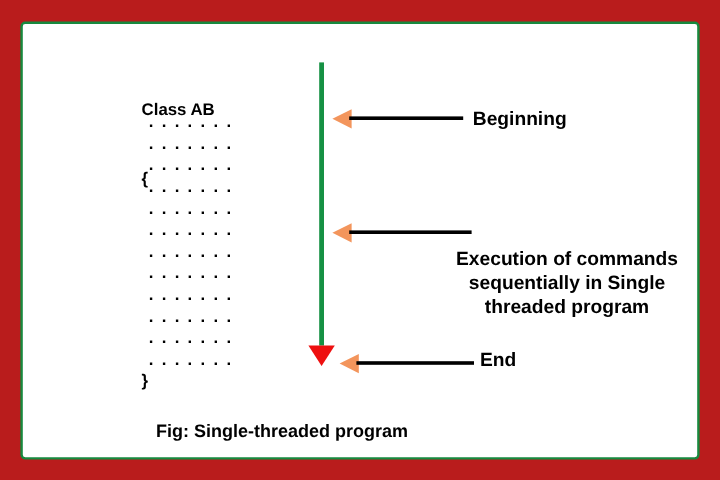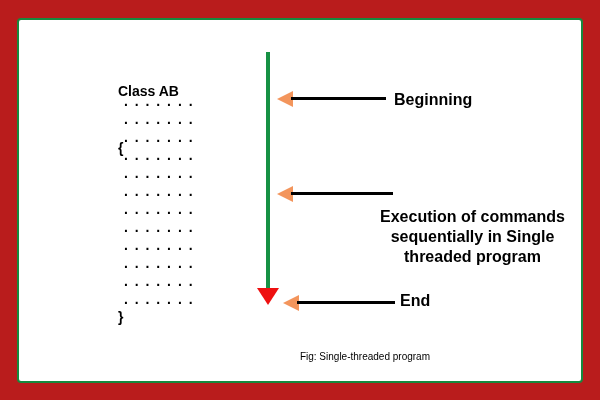--- a/index.html
+++ b/index.html
@@ -116,23 +116,23 @@
 
   #end-arrowhead { left: 283px; top: 295px; }
   #end-shaft { left: 297px; top: 301px; width: 98px; }
   #end-label { left: 400px; top: 292px; }
 
   .caption {
     position: absolute;
     left: 130px;
     top: 351px;
     width: 300px;
-    text-align: right;
-    font-weight: 400;
-    font-size: 10px;
+    text-align: left;
+    font-weight: 700;
+    font-size: 15px;
     color: var(--text-black);
   }
 </style>
 </head>
 <body>
 
 <div class="stage">
   <div class="frame"></div>
 
   <div class="code-block">

